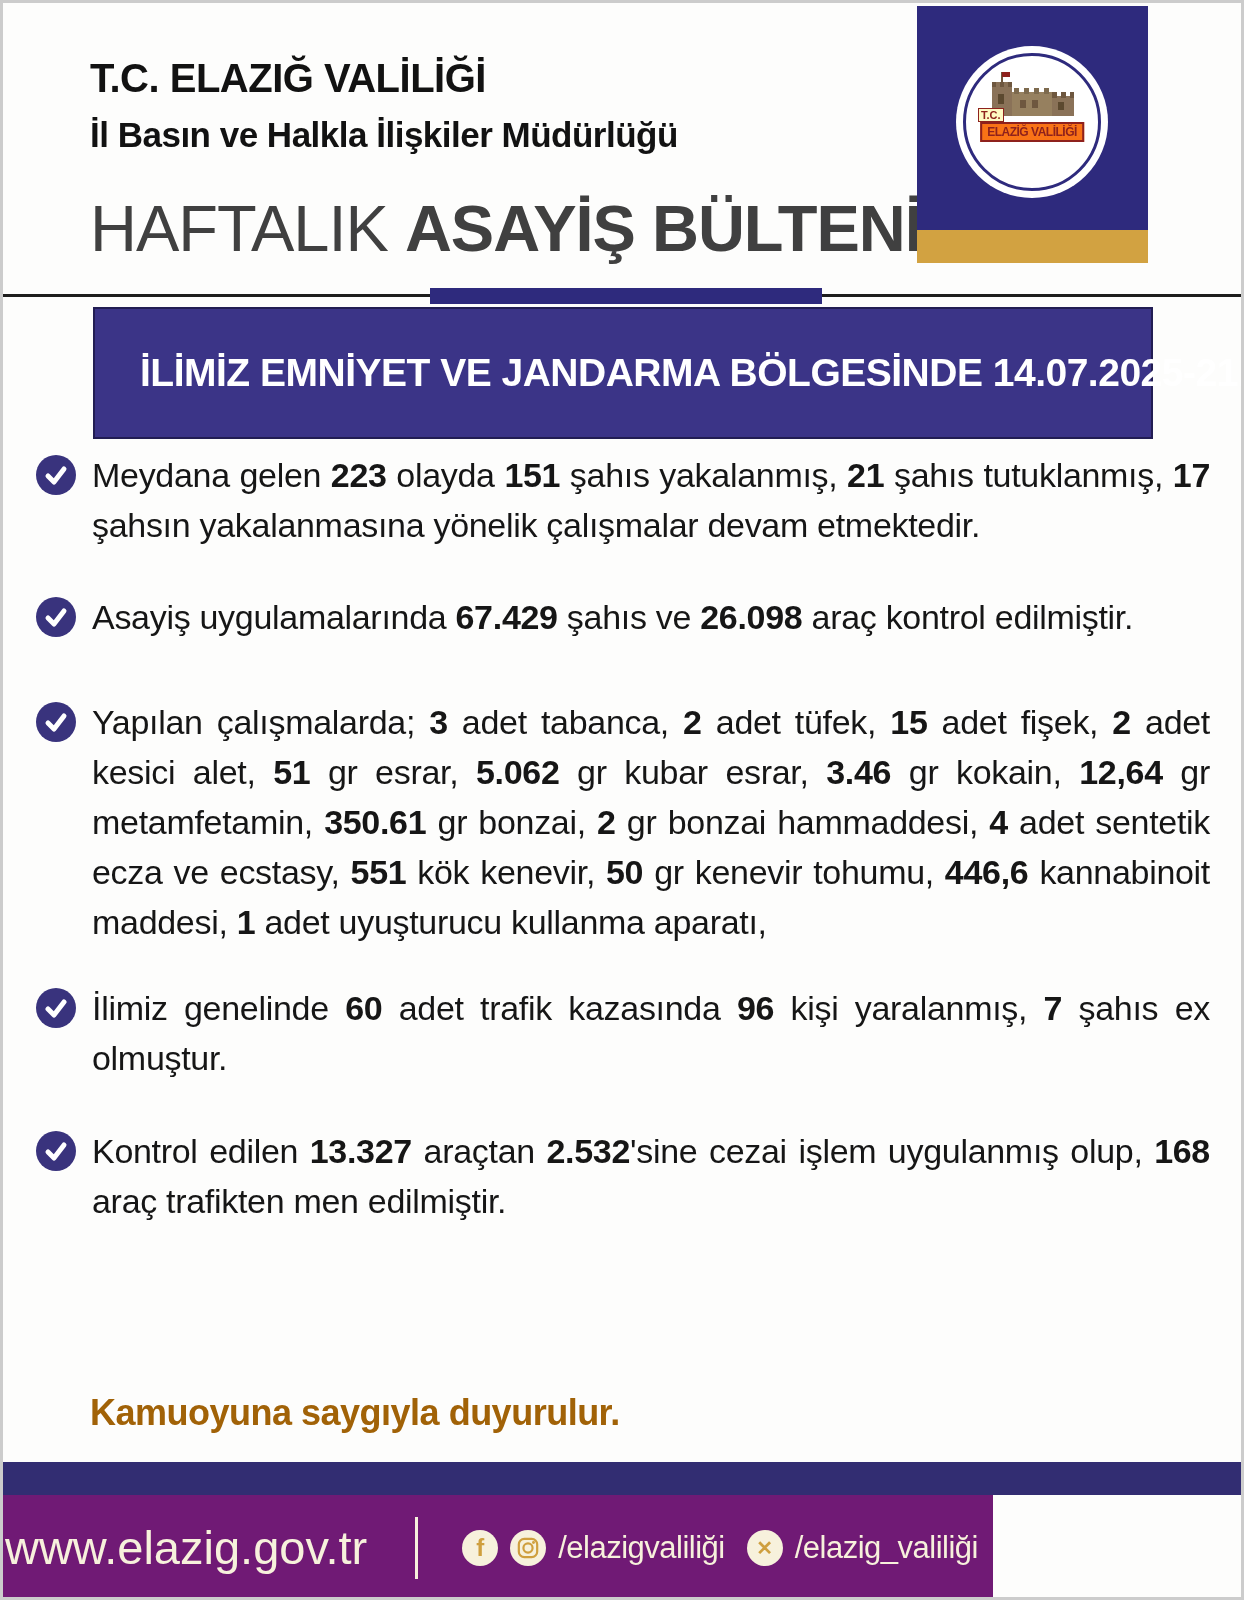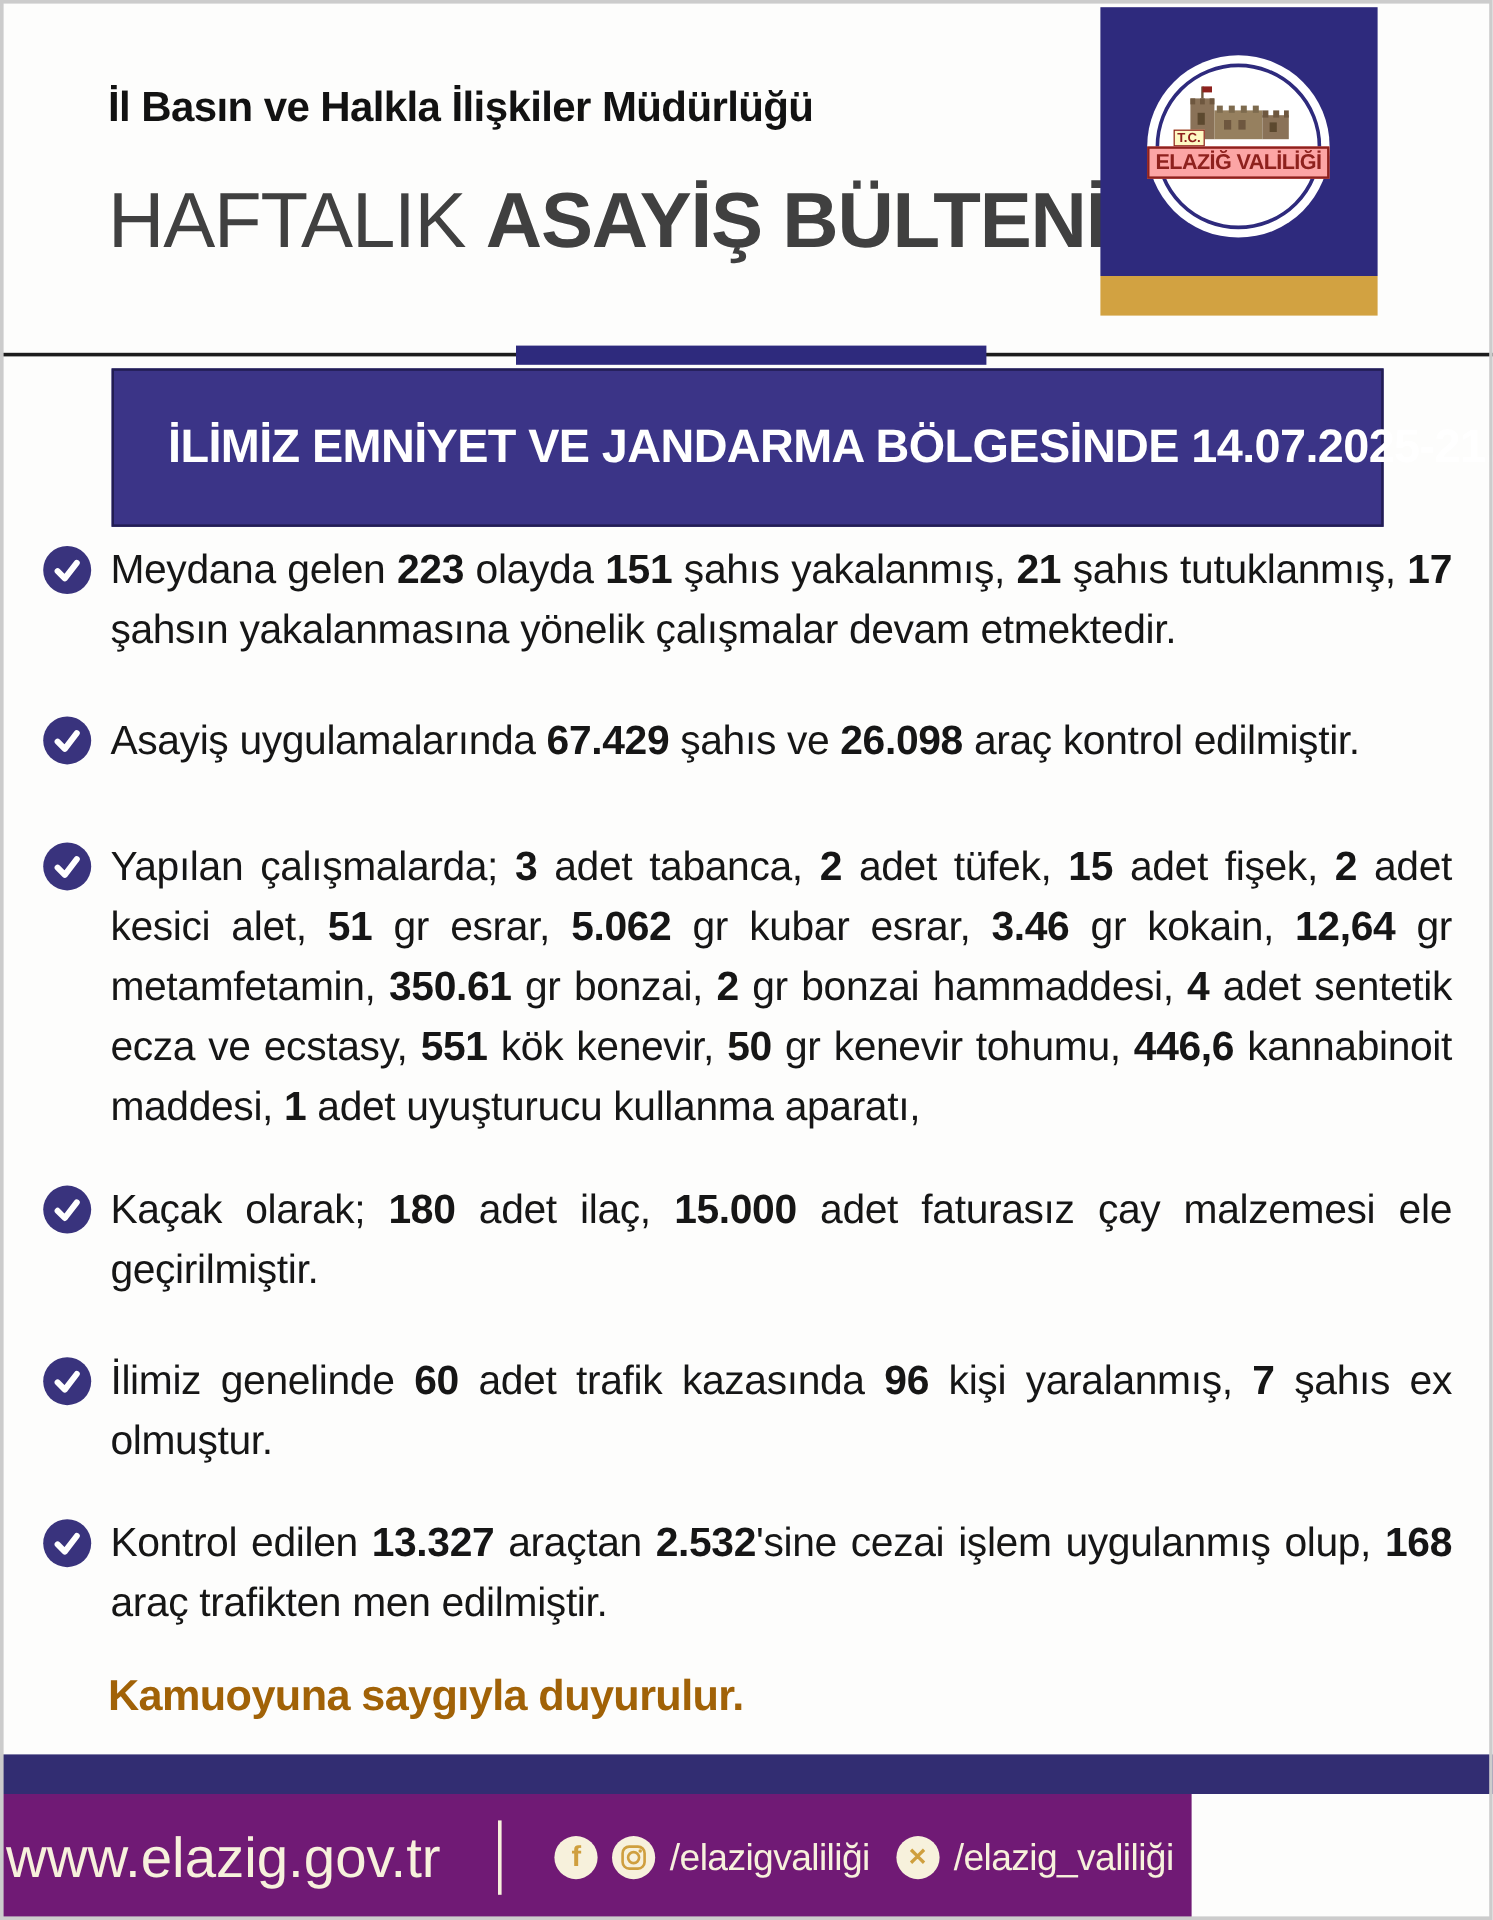--- a/index.html
+++ b/index.html
@@ -20,22 +20,22 @@
   .main-title .heavy{font-weight:800;}
 
   
   .logo-block{position:absolute;left:917px;top:6px;width:231px;}
   .logo-navy{position:relative;width:231px;height:224px;background:#2e2a7d;}
   .logo-gold{width:231px;height:33px;background:#d2a241;}
   .logo-circle{position:absolute;left:39px;top:40px;width:152px;height:152px;background:#ffffff;border-radius:50%;}
   .logo-ring{position:absolute;inset:7px;border:3px solid #2e2a7d;border-radius:50%;}
   .logo-castle{position:absolute;left:24px;top:24px;width:104px;height:52px;}
   .logo-label{position:absolute;left:50%;top:76px;transform:translateX(-50%);
-    background:#fca5a5;border:2px solid #8e211d;color:#8e211d;font-weight:700;
-    font-size:18px;letter-spacing:-.5px;padding:1px 5px;white-space:nowrap;}
+    background:#f97316;border:2px solid #8e211d;color:#8e211d;font-weight:700;
+    font-size:12px;letter-spacing:-.5px;padding:1px 5px;white-space:nowrap;}
   .logo-tc{position:absolute;left:22px;top:62px;font-size:11px;font-weight:700;color:#8e211d;
     border:1px solid #8e211d;background:#fef9c3;padding:0 2px;}
 
   
   .rule{position:absolute;left:0;top:294px;width:1244px;height:3px;background:#1d1d1d;}
   .rule-accent{position:absolute;left:430px;top:288px;width:392px;height:16px;background:#2e2a7d;}
   .banner{position:absolute;left:93px;top:307px;width:1060px;height:132px;box-sizing:border-box;
     background:#3b3487;border:2px solid #221d53;display:flex;flex-direction:column;
     justify-content:center;padding-left:45px;}
   .banner div{color:#ffffff;font-size:39px;font-weight:800;letter-spacing:-.5px;line-height:1.3;white-space:nowrap;}
@@ -69,20 +69,21 @@
   .sicon.fb{font-size:24px;font-weight:800;color:#cf9f3e;}
   .handle{font-size:31px;font-weight:500;color:#f7f1dc;letter-spacing:-.5px;margin-right:10px;}
   .sicon .xmark{font-size:20px;font-weight:900;color:#cf9f3e;}
 </style>
 </head>
 <body>
 
 <div class="frame"></div>
 
 <div class="header">
+  <div class="agency">T.C. ELAZIĞ VALİLİĞİ</div>
   <div class="department">İl Basın ve Halkla İlişkiler Müdürlüğü</div>
   <div class="main-title">
     <span class="light">HAFTALIK</span>
     <span class="heavy">ASAYİŞ BÜLTENİ</span>
   </div>
 </div>
 
 <div class="logo-block">
   <div class="logo-navy">
     <div class="logo-circle">
@@ -145,28 +146,20 @@
         </svg>
       </span>
       <span class="btext"><span>Yapılan çalışmalarda; </span><b>3</b><span> adet tabanca, </span><b>2</b><span> adet tüfek, </span><b>15</b><span> adet fişek, </span><b>2</b><span> adet kesici alet, </span><b>51</b><span> gr esrar, </span><b>5.062</b><span> gr kubar esrar, </span><b>3.46</b><span> gr kokain, </span><b>12,64</b><span> gr metamfetamin, </span><b>350.61</b><span> gr bonzai, </span><b>2</b><span> gr bonzai hammaddesi, </span><b>4</b><span> adet sentetik ecza ve ecstasy, </span><b>551</b><span> kök kenevir, </span><b>50</b><span> gr kenevir tohumu, </span><b>446,6</b><span> kannabinoit maddesi, </span><b>1</b><span> adet uyuşturucu kullanma aparatı,</span></span>
     </div>
     <div class="bullet">
       <span class="check">
         <svg viewBox="0 0 24 24">
           <polyline points="4,13 10,19 20,6" fill="none" stroke="#ffffff" stroke-width="5" stroke-linecap="round" stroke-linejoin="round"></polyline>
         </svg>
       </span>
-      <span class="btext"><span>Kaçak olarak; </span><b>180</b><span> adet ilaç, </span><b>15.000</b><span> adet faturasız çay malzemesi ele geçirilmiştir.</span></span>
-    </div>
-    <div class="bullet">
-      <span class="check">
-        <svg viewBox="0 0 24 24">
-          <polyline points="4,13 10,19 20,6" fill="none" stroke="#ffffff" stroke-width="5" stroke-linecap="round" stroke-linejoin="round"></polyline>
-        </svg>
-      </span>
       <span class="btext"><span>İlimiz genelinde </span><b>60</b><span> adet trafik kazasında </span><b>96</b><span> kişi yaralanmış, </span><b>7</b><span> şahıs ex olmuştur.</span></span>
     </div>
     <div class="bullet">
       <span class="check">
         <svg viewBox="0 0 24 24">
           <polyline points="4,13 10,19 20,6" fill="none" stroke="#ffffff" stroke-width="5" stroke-linecap="round" stroke-linejoin="round"></polyline>
         </svg>
       </span>
       <span class="btext"><span>Kontrol edilen </span><b>13.327</b><span> araçtan </span><b>2.532</b><span>'sine cezai işlem uygulanmış olup, </span><b>168</b><span> araç trafikten men edilmiştir.</span></span>
     </div>

